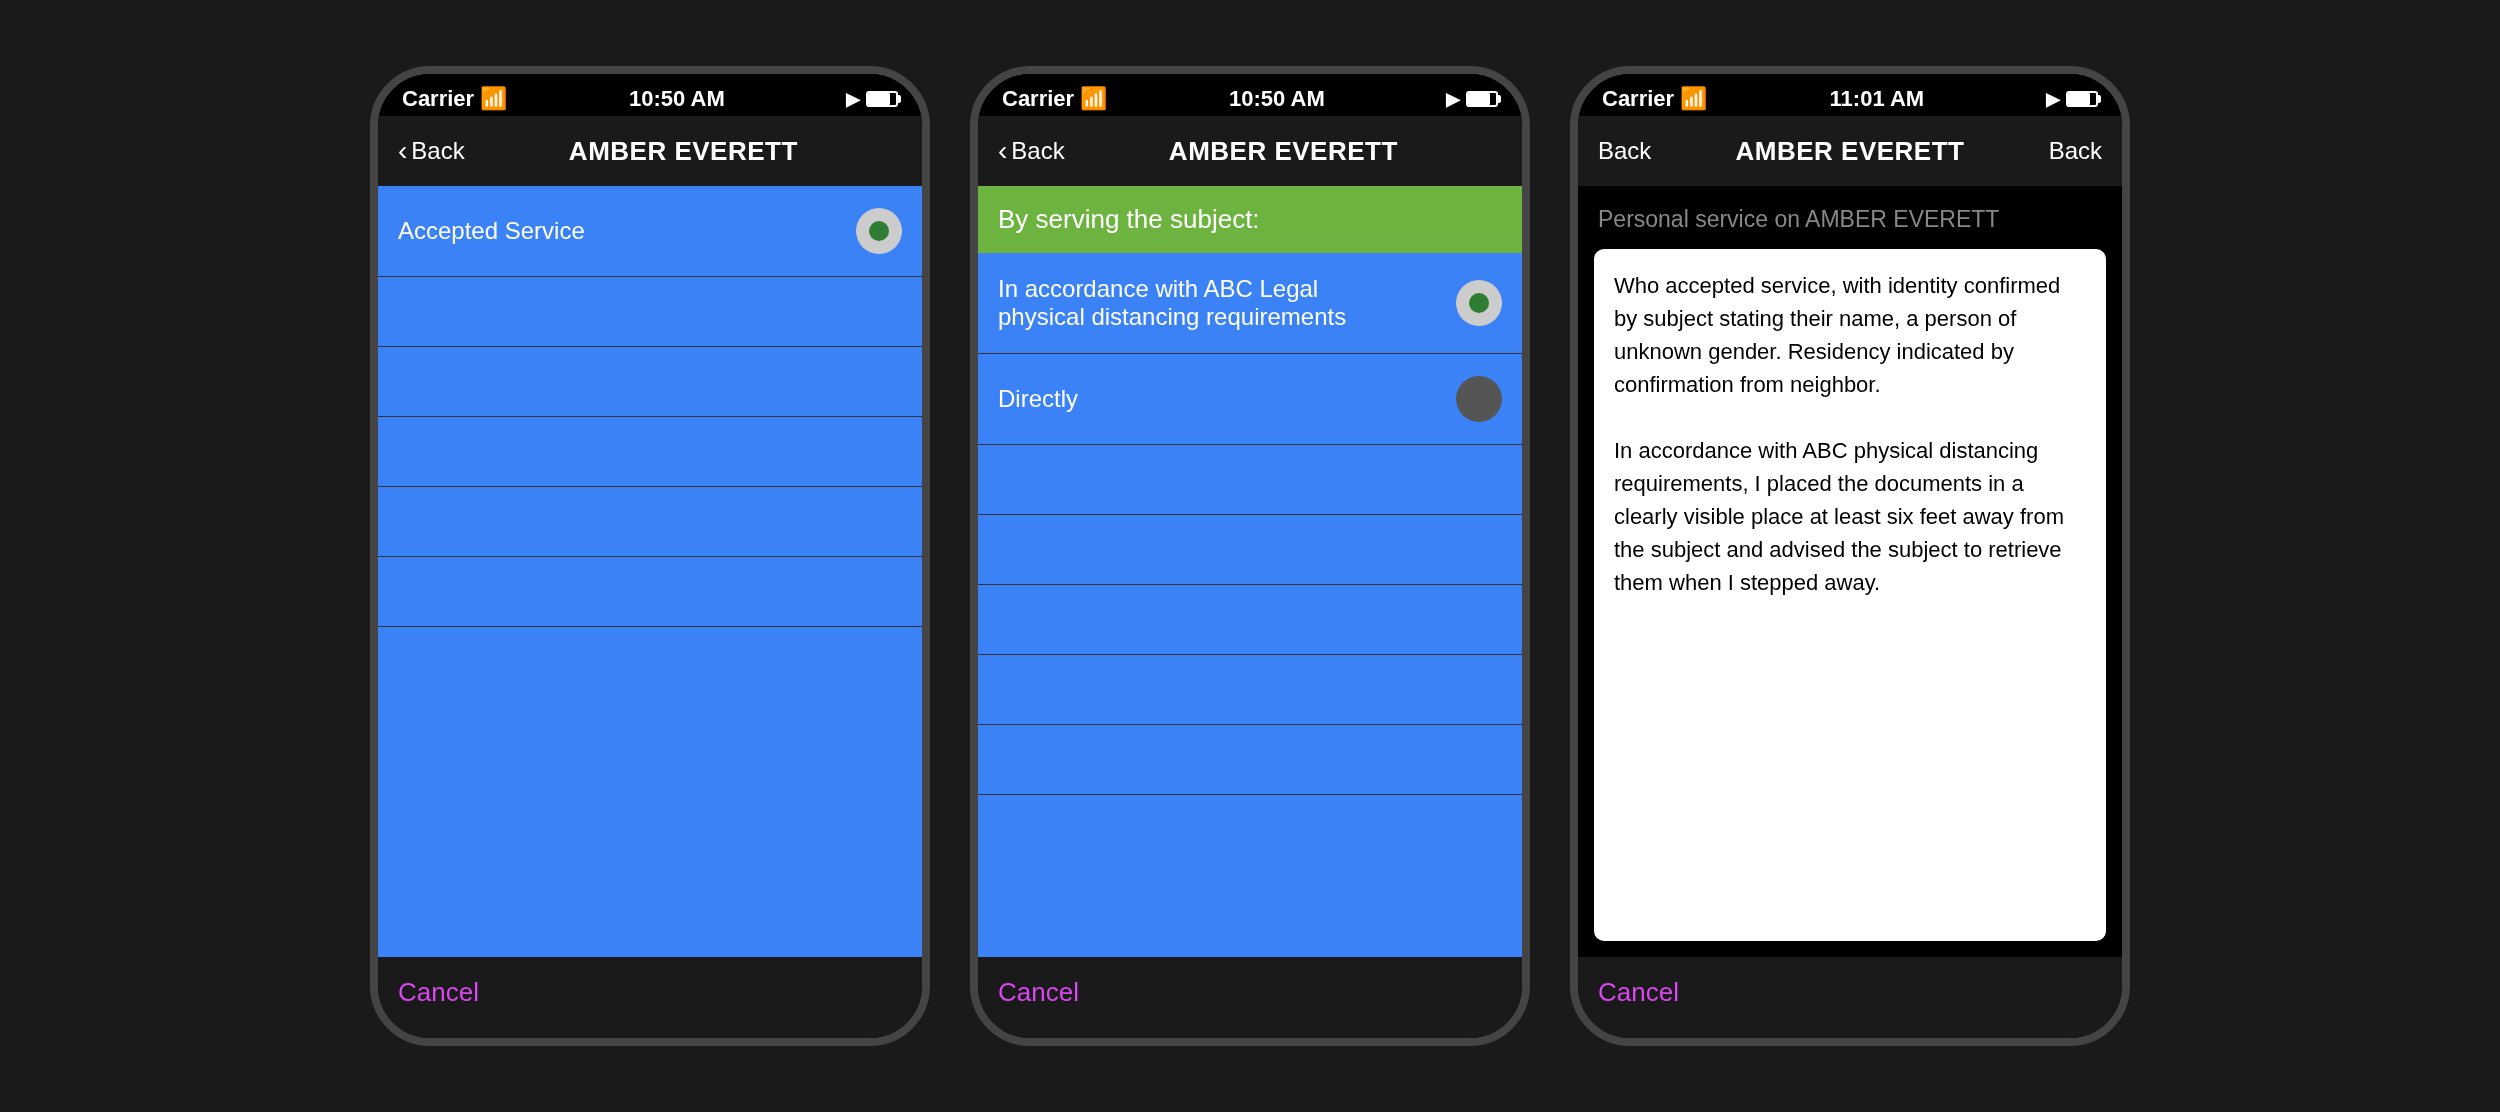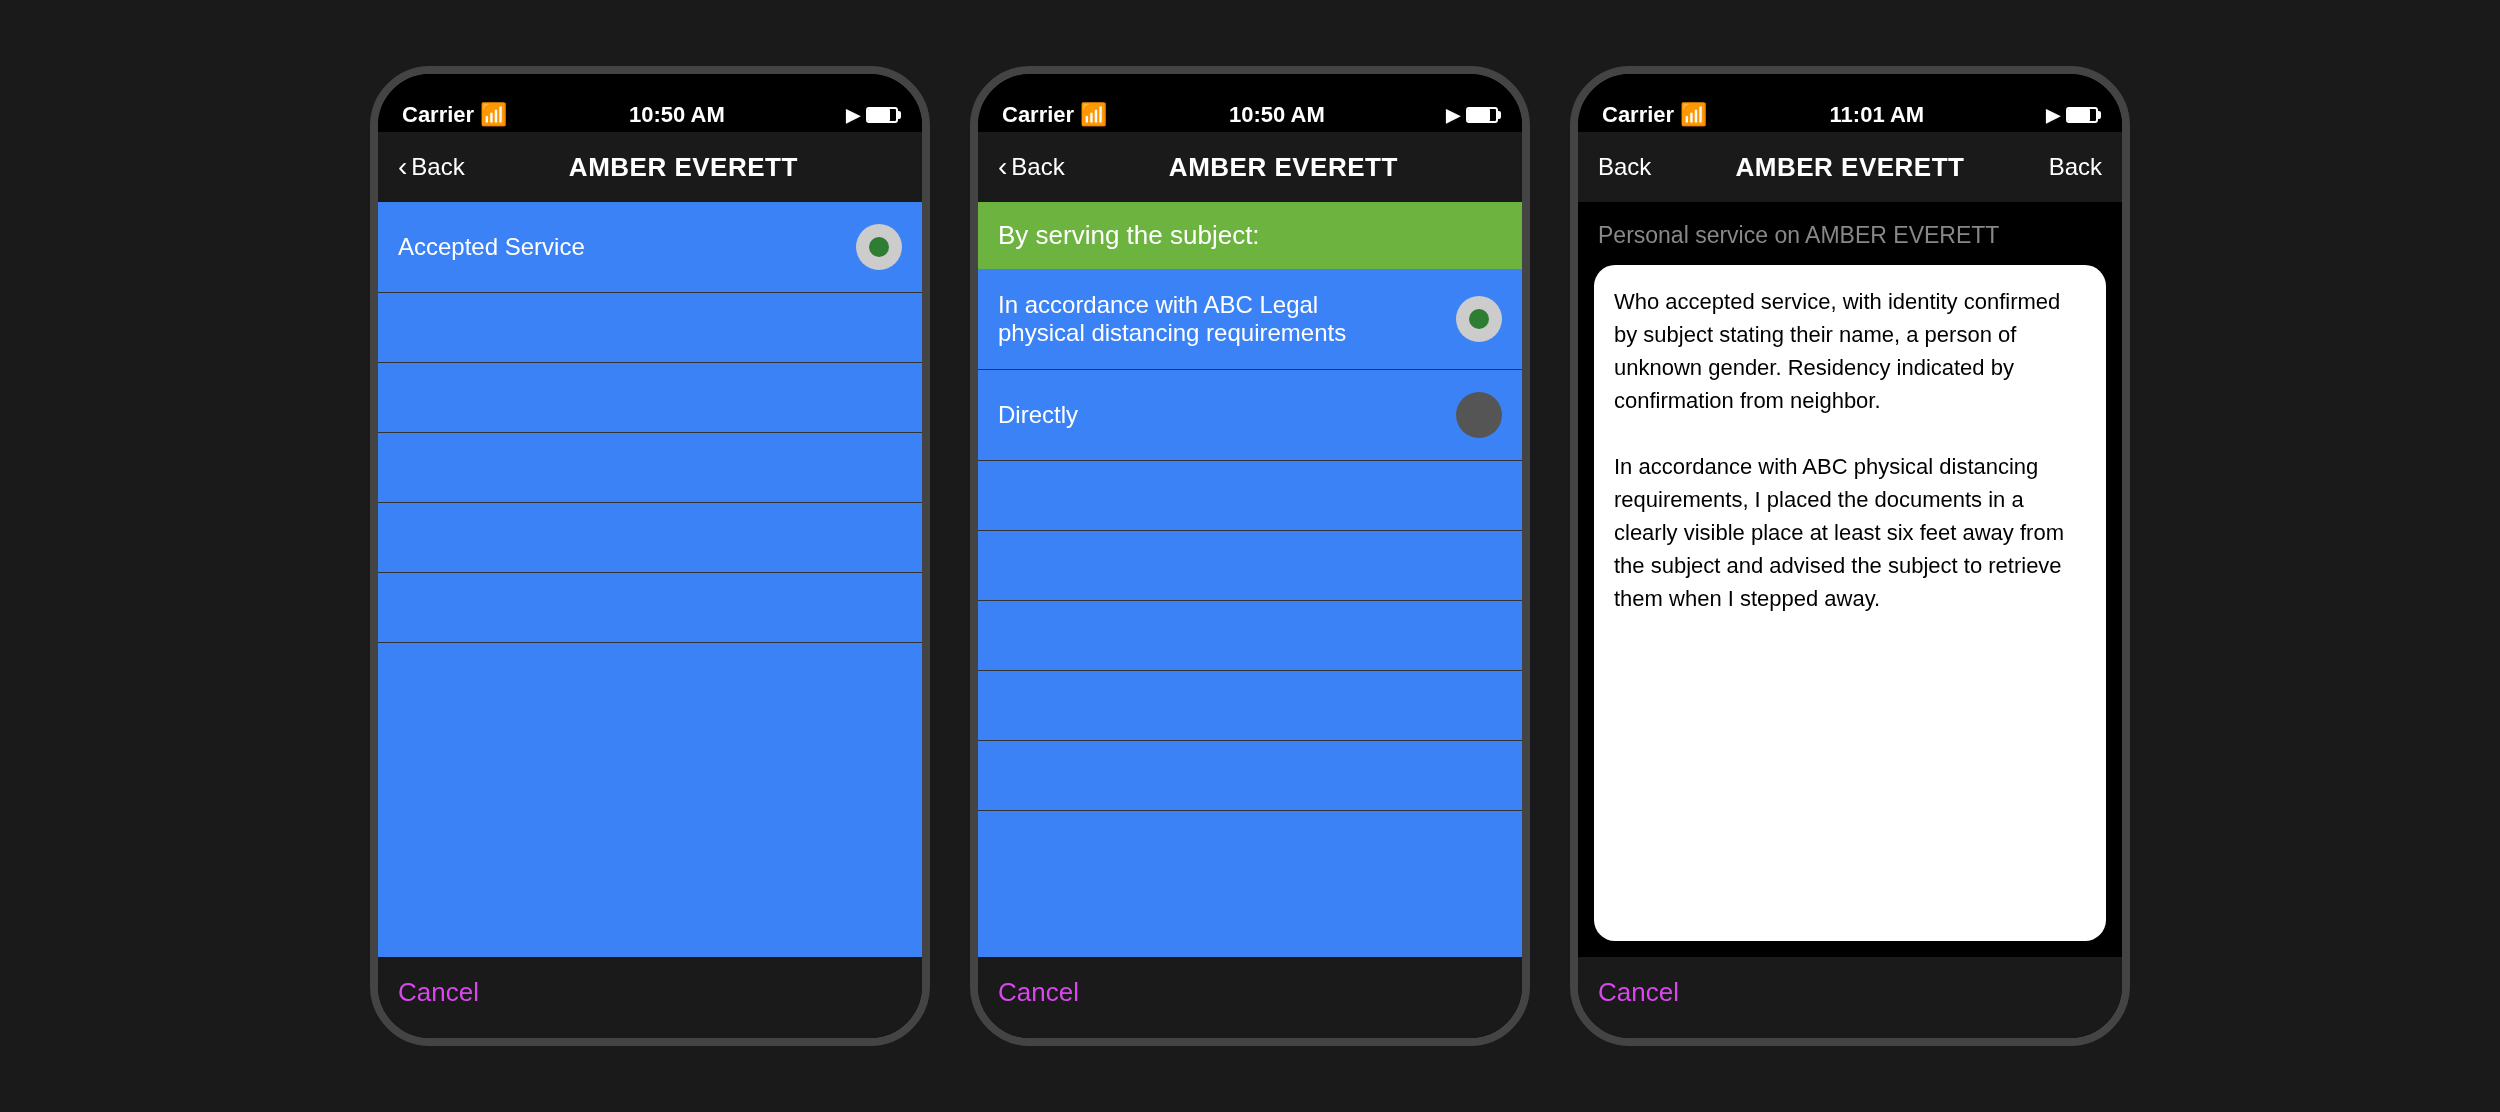--- a/index.html
+++ b/index.html
@@ -26,21 +26,21 @@
       position: relative;
     }
 
     
     .status-bar {
       background: #000;
       color: #fff;
       display: flex;
       justify-content: space-between;
       align-items: center;
-      padding: 28px 24px 4px;
+      padding: 12px 24px 4px;
       font-size: 22px;
       font-weight: 600;
       flex-shrink: 0;
     }
 
     .status-left { display: flex; align-items: center; gap: 6px; }
     .status-center { font-size: 22px; font-weight: 600; }
     .status-right { display: flex; align-items: center; gap: 6px; }
     .battery-icon {
       width: 32px;
@@ -201,21 +201,21 @@
     }
 
     .personal-service-label {
       color: #888;
       font-size: 23px;
       padding: 4px 4px;
     }
 
     .notes-area {
       background: #fff;
-      border-radius: 21px;
+      border-radius: 10px;
       padding: 20px;
       flex: 1;
       overflow: hidden;
     }
 
     .notes-text {
       color: #000;
       font-size: 22px;
       line-height: 1.5;
     }

